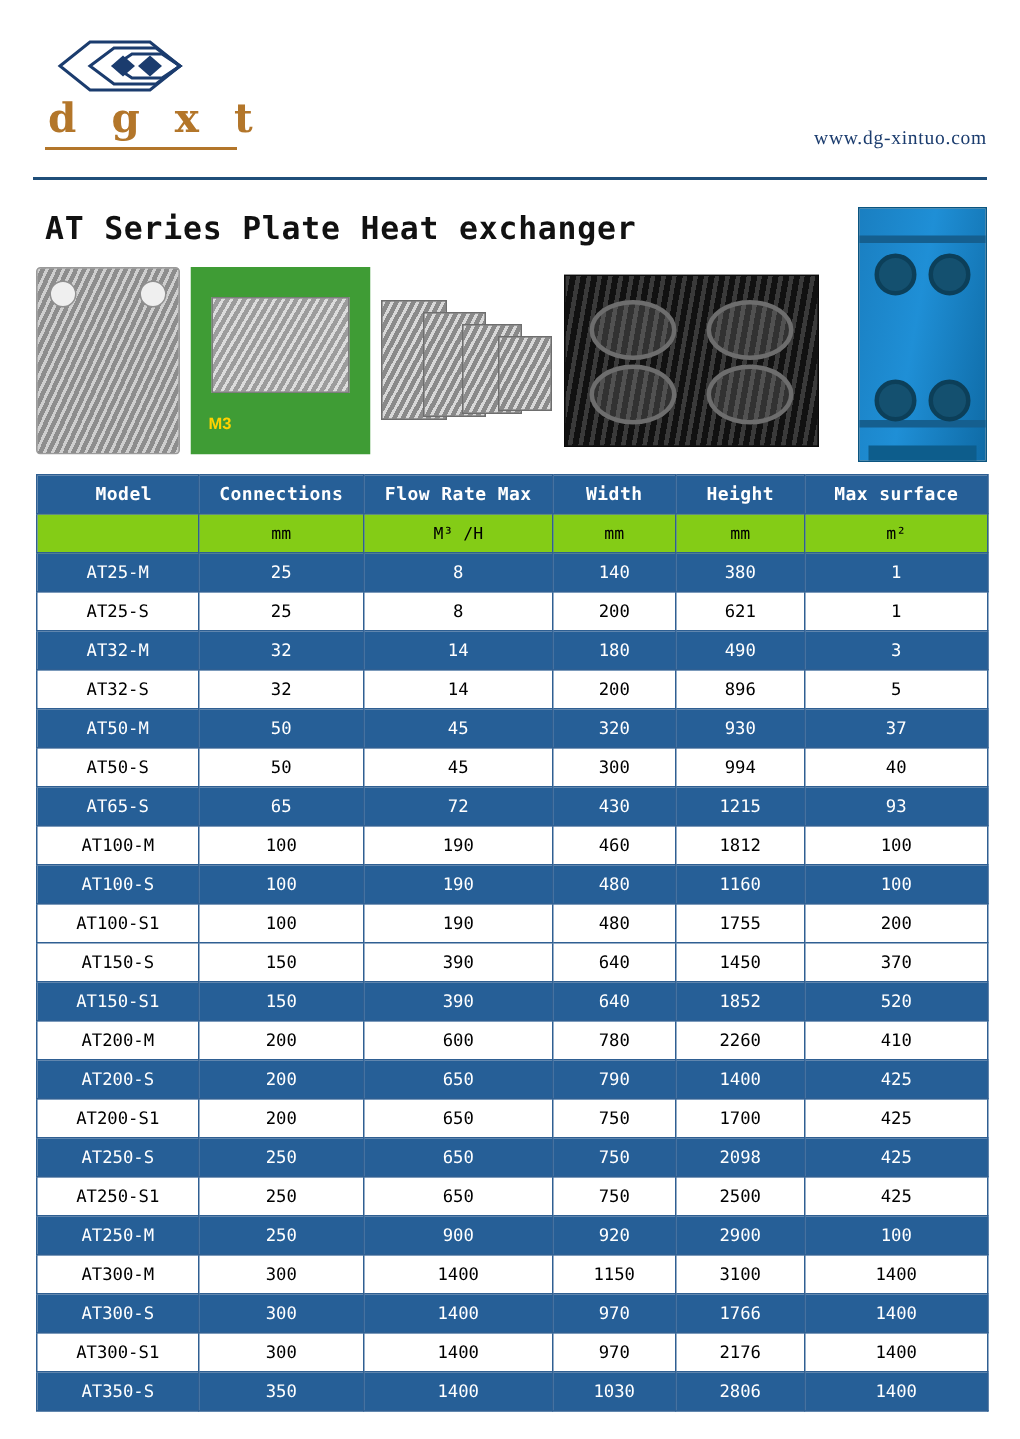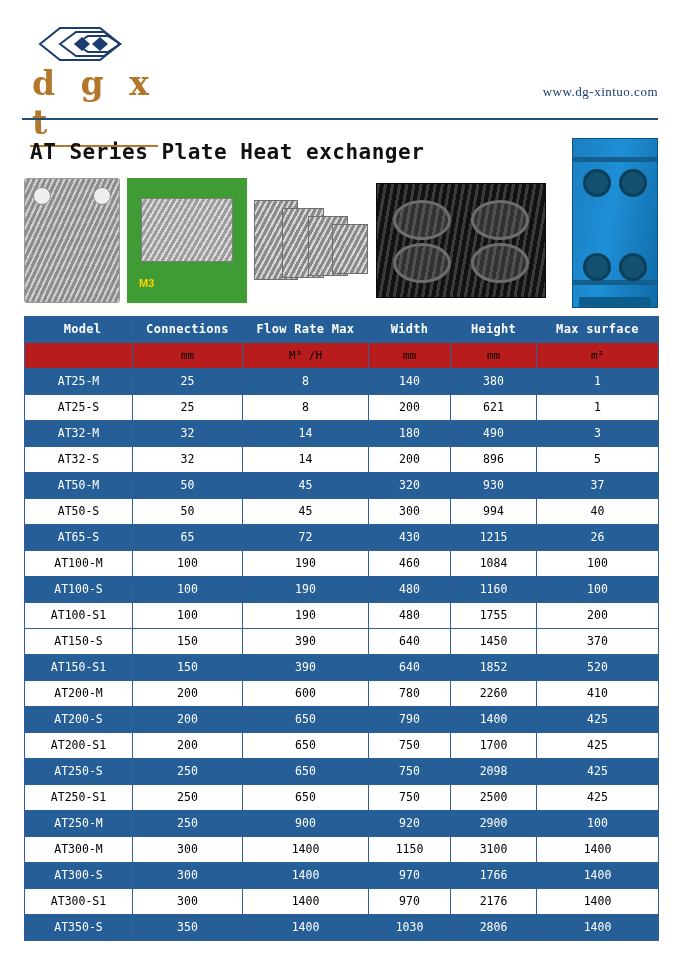--- a/index.html
+++ b/index.html
@@ -34,21 +34,21 @@
     width: 150px;
   }
   .logo-diamonds {
     width: 120px;
     height: 44px;
     display: block;
   }
   .logo-text {
     font-family: "DejaVu Serif", serif;
     font-weight: bold;
-    font-size: 33px;
+    font-size: 27px;
     letter-spacing: 7px;
     color: #b3762a;
     margin-top: -2px;
     padding-left: 2px;
   }
   .logo-rule {
     width: 128px;
     height: 2px;
     background: #b3762a;
     margin-top: 3px;
@@ -231,21 +231,21 @@
     color: #ffffff;
     font-weight: bold;
     font-size: 12px;
     letter-spacing: 0.3px;
   }
   thead th.first {
     text-align: center;
     padding-left: 8px;
   }
   tr.units td {
-    background: #b91c1c;
+    background: #84cc16;
     color: #000000;
     font-size: 11px;
   }
   tr.odd td {
     background: #265f97;
     color: #ffffff;
   }
   tr.even td {
     background: #ffffff;
     color: #000000;
@@ -403,28 +403,28 @@
           <td>300</td>
           <td>994</td>
           <td>40</td>
         </tr>
       <tr class="odd">
           <td class="model">AT65-S</td>
           <td>65</td>
           <td>72</td>
           <td>430</td>
           <td>1215</td>
-          <td>26</td>
+          <td>93</td>
         </tr>
       <tr class="even">
           <td class="model">AT100-M</td>
           <td>100</td>
           <td>190</td>
           <td>460</td>
-          <td>1084</td>
+          <td>1812</td>
           <td>100</td>
         </tr>
       <tr class="odd">
           <td class="model">AT100-S</td>
           <td>100</td>
           <td>190</td>
           <td>480</td>
           <td>1160</td>
           <td>100</td>
         </tr>

